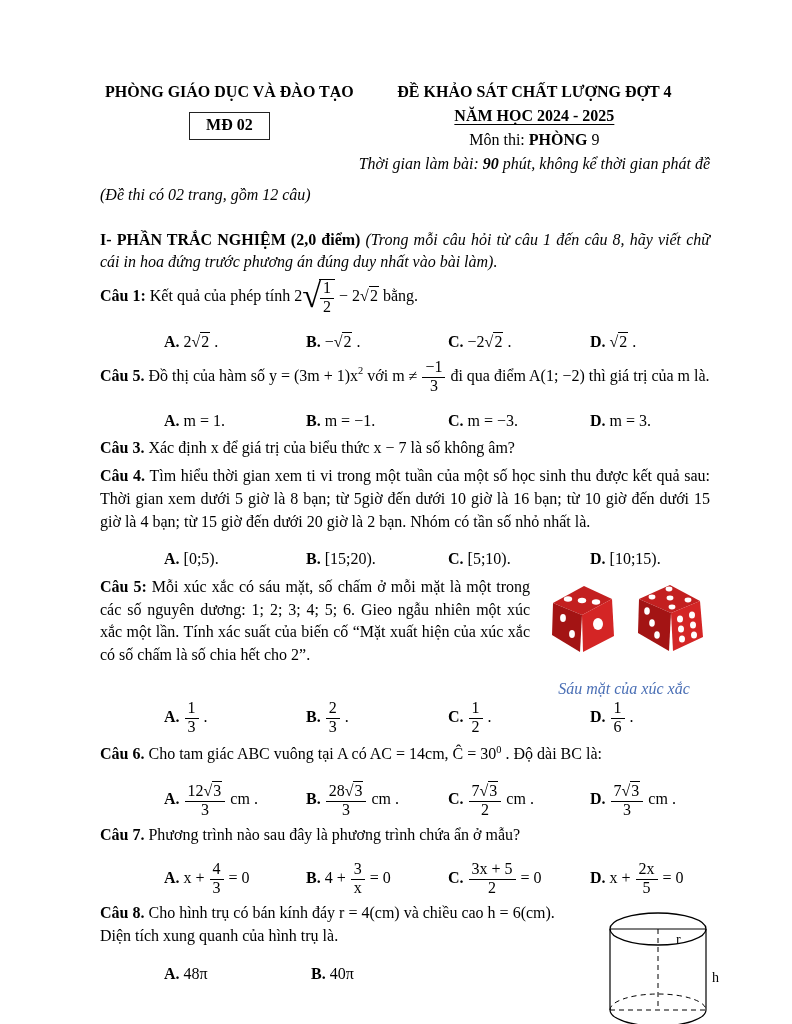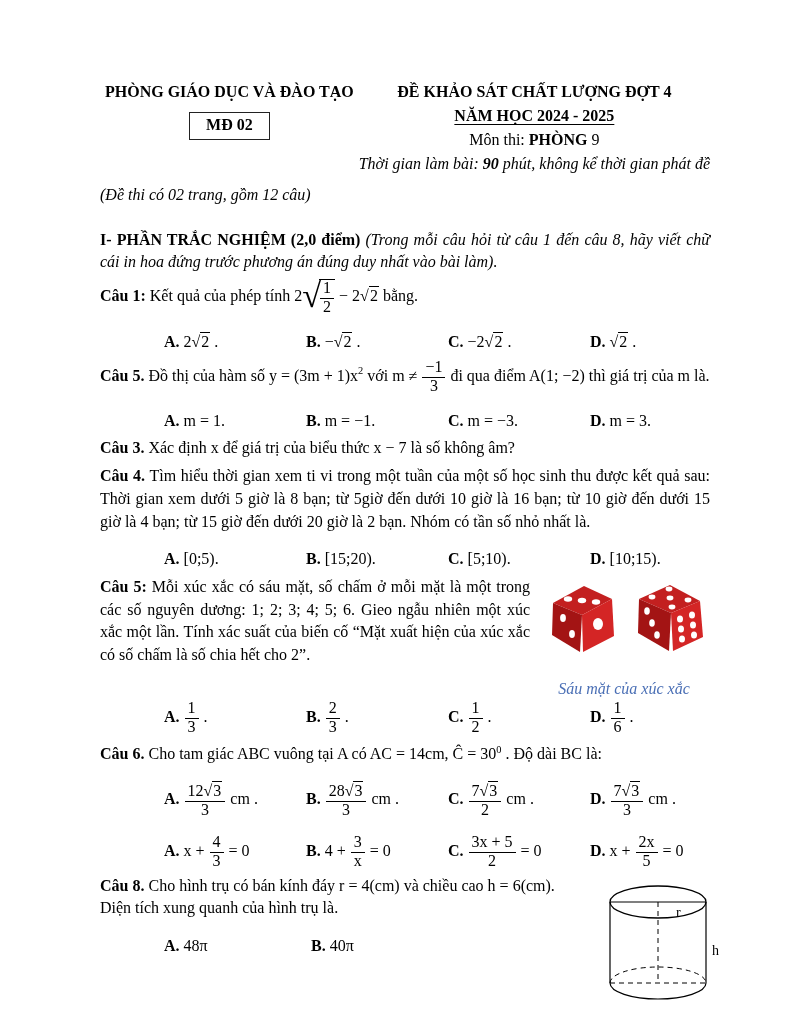--- a/index.html
+++ b/index.html
@@ -155,20 +155,21 @@
         <div class="q-body"><span class="q-label">Câu 6. </span>Cho tam giác ABC vuông tại A có AC = 14cm, Ĉ = 30<sup>0</sup> . Độ dài BC là:</div>
         <div class="opt-row">
           <span class="opt"><span class="opt-key">A. </span><span class="frac"><span class="fn">12<span class="sqrt"><span class="rs">√</span><span class="rv">3</span></span></span><span class="fd">3</span></span> cm .</span>
           <span class="opt"><span class="opt-key">B. </span><span class="frac"><span class="fn">28<span class="sqrt"><span class="rs">√</span><span class="rv">3</span></span></span><span class="fd">3</span></span> cm .</span>
           <span class="opt"><span class="opt-key">C. </span><span class="frac"><span class="fn">7<span class="sqrt"><span class="rs">√</span><span class="rv">3</span></span></span><span class="fd">2</span></span> cm .</span>
           <span class="opt"><span class="opt-key">D. </span><span class="frac"><span class="fn">7<span class="sqrt"><span class="rs">√</span><span class="rv">3</span></span></span><span class="fd">3</span></span> cm .</span>
         </div>
         <div class="clear"></div>
       </div>
       <div class="question">
+        <div class="q-body"><span class="q-label">Câu 7. </span>Phương trình nào sau đây là phương trình chứa ẩn ở mẫu?</div>
         <div class="opt-row">
           <span class="opt"><span class="opt-key">A. </span>x + <span class="frac"><span class="fn">4</span><span class="fd">3</span></span> = 0</span>
           <span class="opt"><span class="opt-key">B. </span>4 + <span class="frac"><span class="fn">3</span><span class="fd">x</span></span> = 0</span>
           <span class="opt"><span class="opt-key">C. </span><span class="frac"><span class="fn">3x + 5</span><span class="fd">2</span></span> = 0</span>
           <span class="opt"><span class="opt-key">D. </span>x + <span class="frac"><span class="fn">2x</span><span class="fd">5</span></span> = 0</span>
         </div>
         <div class="clear"></div>
       </div>
       <div class="question">
         <div class="fig fig-cyl"><svg width="126" height="138" viewBox="0 0 126 138">

